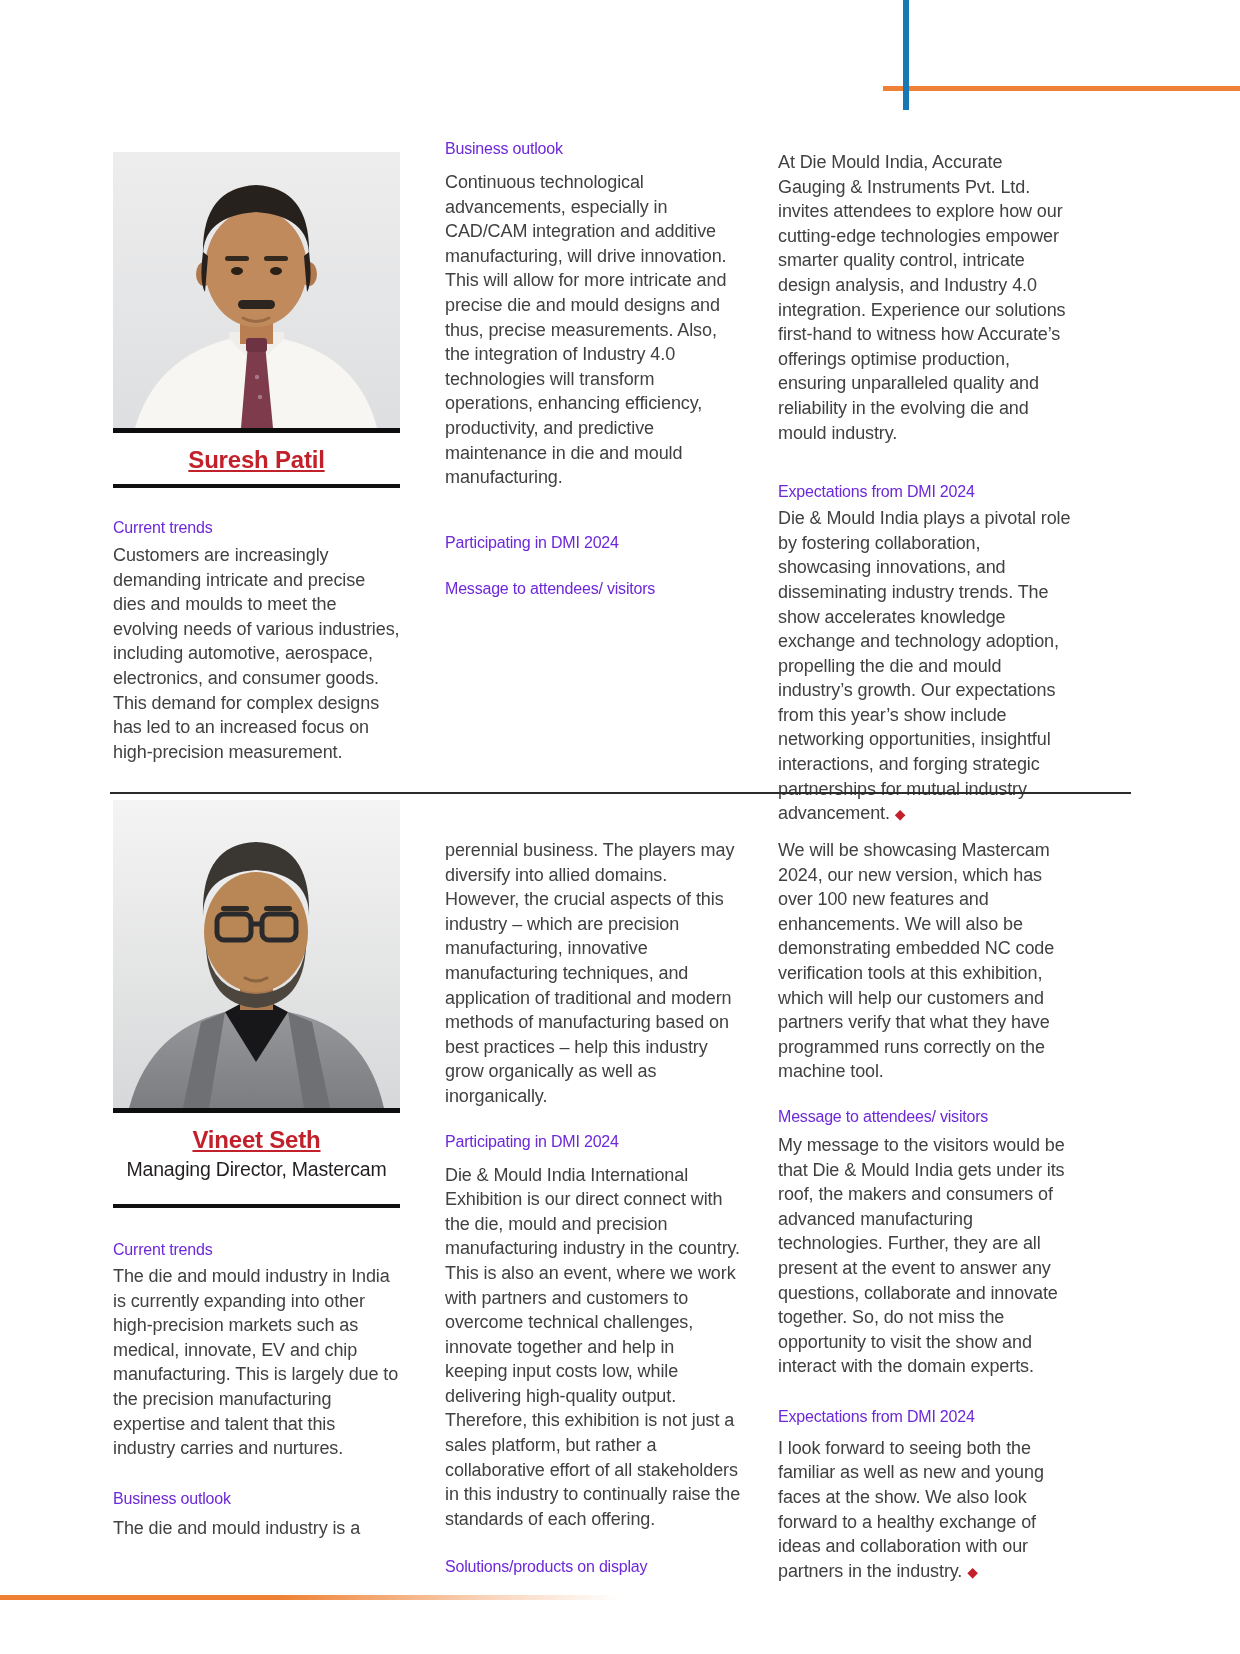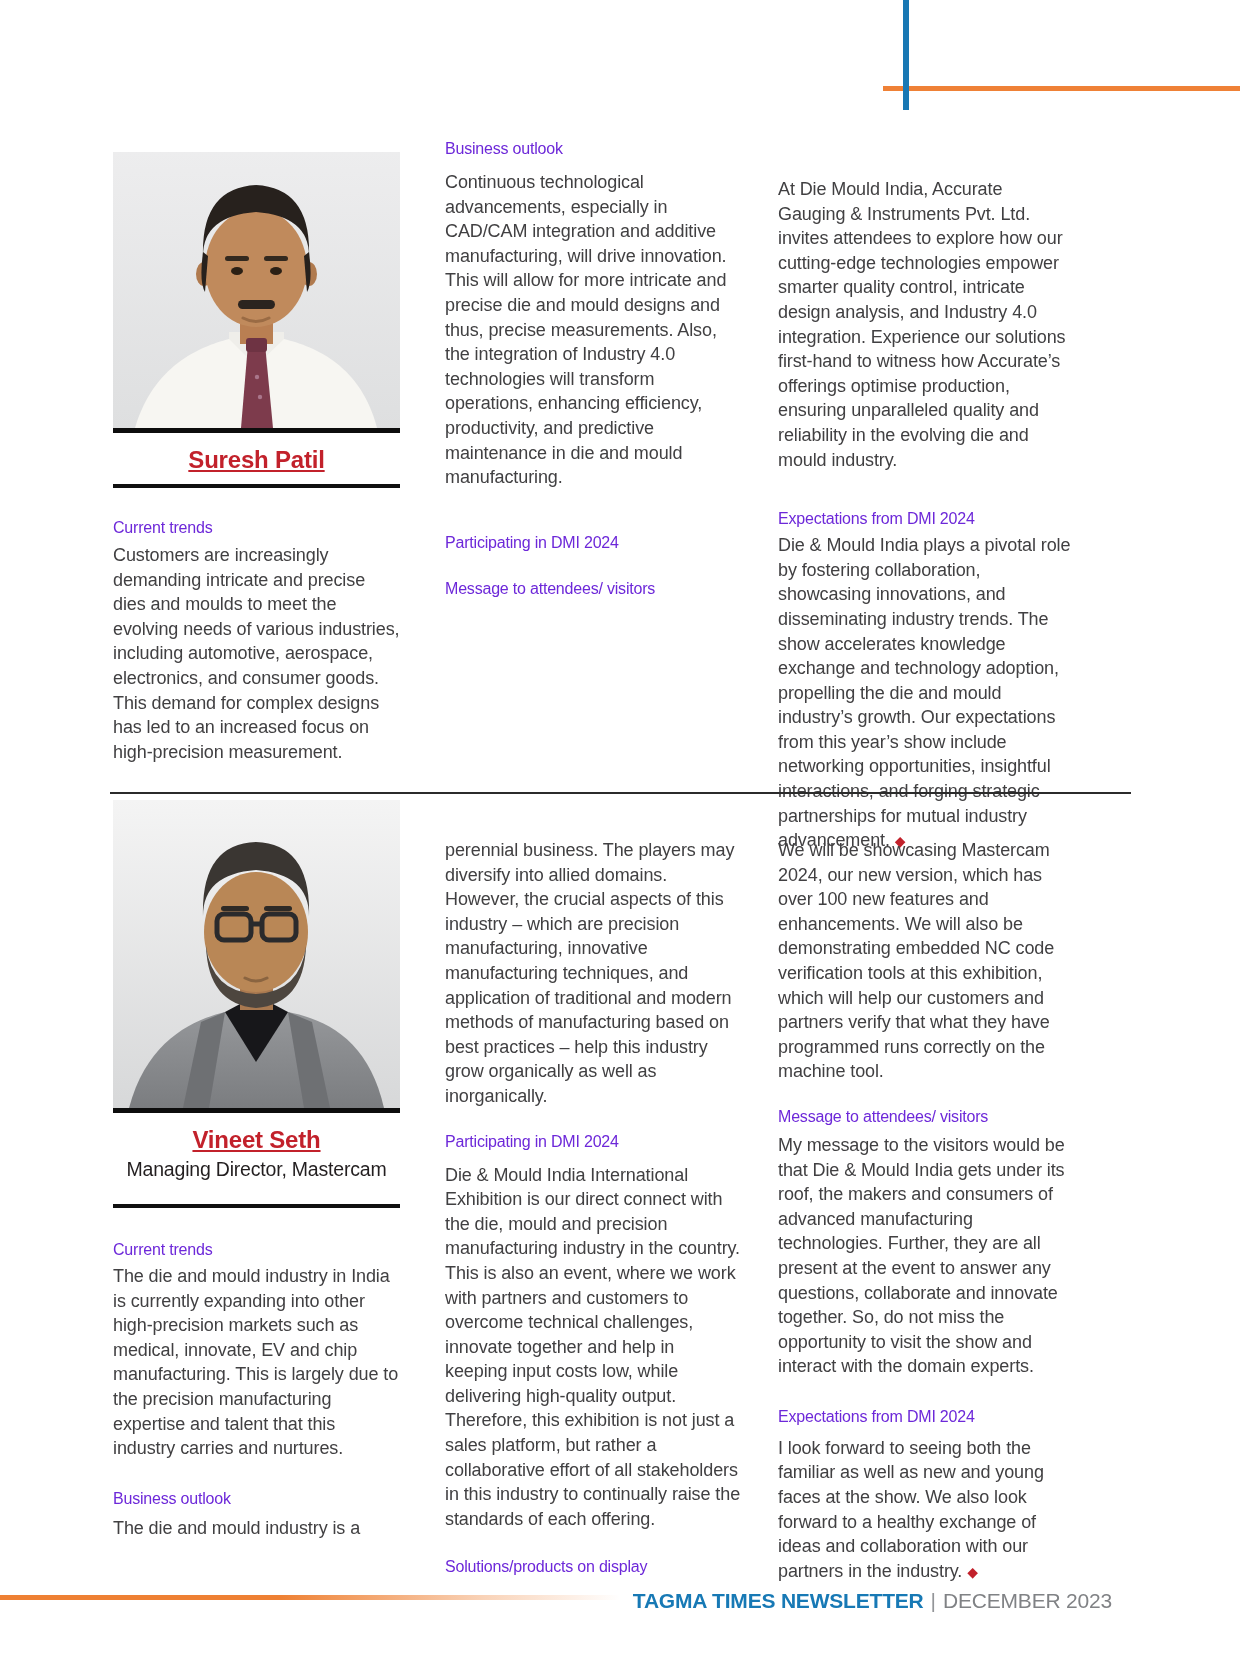--- a/index.html
+++ b/index.html
@@ -95,21 +95,21 @@
     <p class="b">Customers are increasingly demanding intricate and precise dies and moulds to meet the evolving needs of various industries, including automotive, aerospace, electronics, and consumer goods. This demand for complex designs has led to an increased focus on high-precision measurement.</p>
   </div>
 
   <div class="col c-mid" style="top:138px;">
     <h3 class="h" style="margin:0 0 10px;">Business outlook</h3>
     <p class="b">Continuous technological advancements, especially in CAD/CAM integration and additive manufacturing, will drive innovation. This will allow for more intricate and precise die and mould designs and thus, precise measurements. Also, the integration of Industry 4.0 technologies will transform operations, enhancing efficiency, productivity, and predictive maintenance in die and mould manufacturing.</p>
     <h3 class="h" style="margin:42px 0 6px;">Participating in DMI 2024</h3>
     <h3 class="h" style="margin:24px 0 0;">Message to attendees/ visitors</h3>
   </div>
 
-  <div class="col c-right" style="top:150px;margin-top:27px;">
+  <div class="col c-right" style="top:150px;">
     <p class="b">At Die Mould India, Accurate Gauging &amp; Instruments Pvt. Ltd. invites attendees to explore how our cutting-edge technologies empower smarter quality control, intricate design analysis, and Industry 4.0 integration. Experience our solutions first-hand to witness how Accurate’s offerings optimise production, ensuring unparalleled quality and reliability in the evolving die and mould industry.</p>
     <h3 class="h" style="margin:36px 0 3px;">Expectations from DMI 2024</h3>
     <p class="b"><span>Die &amp; Mould India plays a pivotal role by fostering collaboration, showcasing innovations, and disseminating industry trends. The show accelerates knowledge exchange and technology adoption, propelling the die and mould industry’s growth. Our expectations from this year’s show include networking opportunities, insightful interactions, and forging strategic partnerships for mutual industry advancement.</span> <span class="dia">◆</span></p>
   </div>
 
   <div class="divider"></div>
 
   <div class="col c-left" style="top:800px;">
     <div class="photo photo2">
       <svg viewBox="0 0 287 308" preserveAspectRatio="none">
@@ -159,18 +159,15 @@
 
   <div class="col c-right" style="top:838px;">
     <p class="b">We will be showcasing Mastercam 2024, our new version, which has over 100 new features and enhancements. We will also be demonstrating embedded NC code verification tools at this exhibition, which will help our customers and partners verify that what they have programmed runs correctly on the machine tool.</p>
     <h3 class="h" style="margin:22px 0 5px;">Message to attendees/ visitors</h3>
     <p class="b">My message to the visitors would be that Die &amp; Mould India gets under its roof, the makers and consumers of advanced manufacturing technologies. Further, they are all present at the event to answer any questions, collaborate and innovate together. So, do not miss the opportunity to visit the show and interact with the domain experts.</p>
     <h3 class="h" style="margin:27px 0 8px;">Expectations from DMI 2024</h3>
     <p class="b"><span>I look forward to seeing both the familiar as well as new and young faces at the show. We also look forward to a healthy exchange of ideas and collaboration with our partners in the industry.</span> <span class="dia">◆</span></p>
   </div>
 
   <div class="foot-orange"></div>
-  <div class="foot-text">
-    <span class="ft-blue">TAGMA TIMES NEWSLETTER</span><span class="ft-sep">|</span><span class="ft-gray">DECEMBER 2023</span>
-  </div>
   <div class="page-badge">39</div>
 
 </div>
 
 </body></html>

